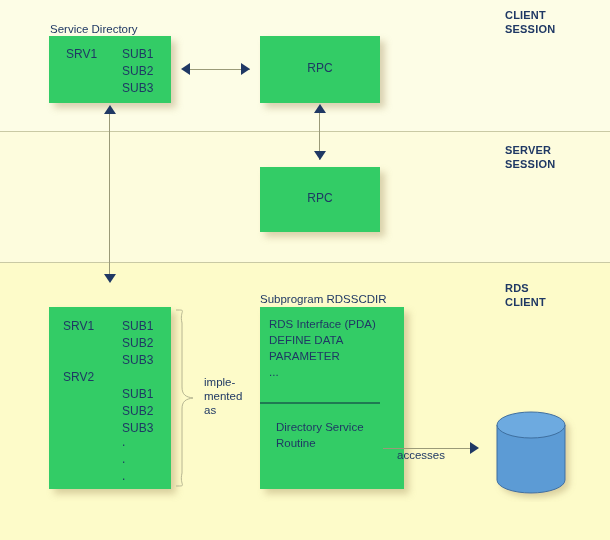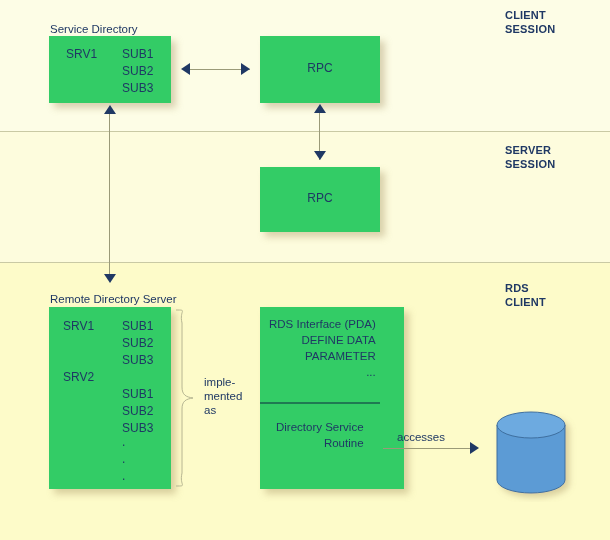--- a/index.html
+++ b/index.html
@@ -55,21 +55,20 @@
     background: #33cc66;
     box-shadow: 5px 5px 7px rgba(160,140,90,0.38);
     box-sizing: border-box;
   }
   .gbox-label {
     position: absolute;
     color: #1f3864;
     font-size: 12px;
     line-height: 17px;
     white-space: pre-line;
-    text-align: right;
   }
 
   
   .caption {
     position: absolute;
     color: #1f3864;
     font-size: 11.5px;
     line-height: 14px;
     white-space: nowrap;
   }
@@ -186,21 +185,20 @@
   </div>
 
   <div class="vline" style="left:319px; top:112px; height:48px;"></div>
   <div class="arrow arrow-up" style="left:314px; top:104px;"></div>
   <div class="arrow arrow-down" style="left:314px; top:151px;"></div>
 
   <div class="vline" style="left:109px; top:113px; height:165px;"></div>
   <div class="arrow arrow-up" style="left:104px; top:105px;"></div>
   <div class="arrow arrow-down" style="left:104px; top:274px;"></div>
 
-  <div class="caption" style="left:50px; top:292px;">Remote Directory Server</div>
 
   <div class="gbox" style="left:49px; top:307px; width:122px; height:182px;">
     <div class="gbox-label" style="left:14px; top:11px;">SRV1
 
 
 SRV2</div>
     <div class="gbox-label" style="left:73px; top:11px;">SUB1
 SUB2
 SUB3
 
@@ -214,34 +212,35 @@
 
   <svg style="position:absolute; left:174px; top:307px;" width="26" height="182">
     <path d="M 2 3 C 14 3, 5 3, 8 16 L 8 80 C 8 88, 12 90, 19 91
              C 12 92, 8 94, 8 102 L 8 166 C 5 179, 14 179, 2 179" fill="none" stroke="#b6b692" stroke-width="1"></path>
   </svg>
 
   <div class="brace-text" style="left:204px; top:375px;">imple-
 mented
 as</div>
 
+  <div class="caption" style="left:260px; top:292px;">Subprogram RDSSCDIR</div>
 
   <div class="gbox" style="left:260px; top:307px; width:144px; height:182px;">
     <div class="gbox-label" style="left:9px; top:9px; font-size:11.5px; line-height:16px;">RDS Interface (PDA)
 DEFINE DATA
    PARAMETER
    ...</div>
     <div class="divider-in-box" style="left:0px; top:95px; width:120px;"></div>
     <div class="gbox-label" style="left:16px; top:112px; font-size:11.5px; line-height:16px;">Directory Service
 Routine</div>
   </div>
 
   <div class="hline" style="left:383px; top:448px; width:89px;"></div>
   <div class="arrow arrow-right" style="left:470px; top:442px;"></div>
-  <div class="edge-text" style="left:397px; top:430px;">accesses</div>
+  <div class="edge-text" style="left:397px; top:448px;">accesses</div>
 
   <svg style="position:absolute; left:493px; top:410px;" width="84" height="92">
     <defs>
       <filter id="cylshadow" x="-30%" y="-30%" width="180%" height="180%">
         <feDropShadow dx="4" dy="4" stdDeviation="3" flood-color="#a08c5a" flood-opacity="0.38"></feDropShadow>
       </filter>
     </defs>
     <g filter="url(#cylshadow)">
       <path d="M 4 15 L 4 70 A 34 13 0 0 0 72 70 L 72 15 Z" fill="#5b9bd5" stroke="#3f6f9f" stroke-width="1"></path>
       <ellipse cx="38" cy="15" rx="34" ry="13" fill="#6daae0" stroke="#3f6f9f" stroke-width="1"></ellipse>

